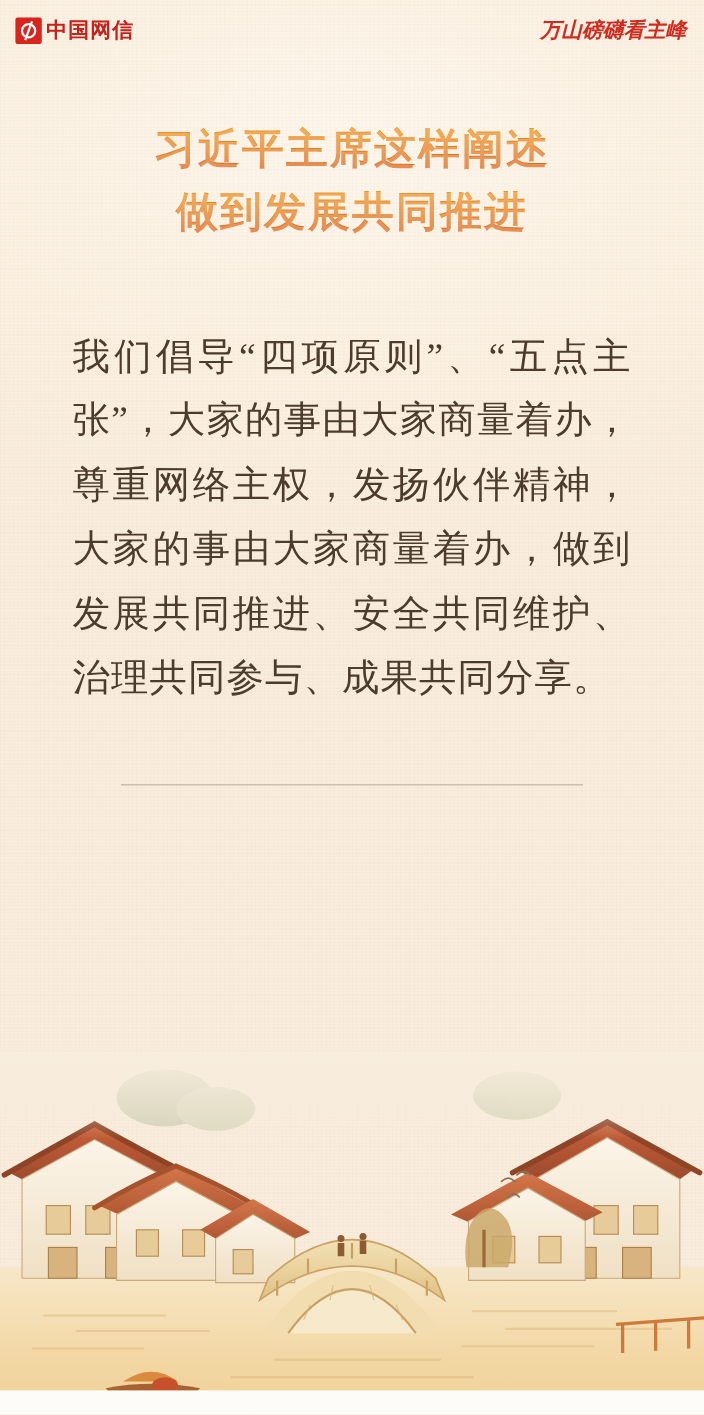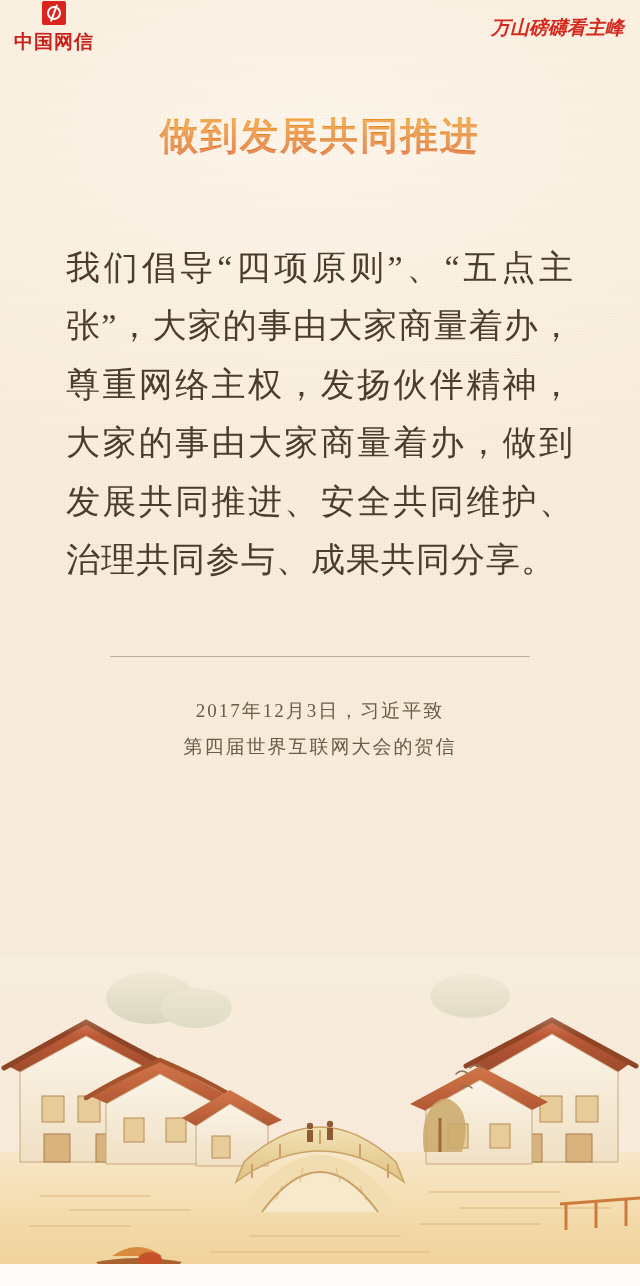--- a/index.html
+++ b/index.html
@@ -37,21 +37,20 @@
     display: flex;
     align-items: center;
     justify-content: space-between;
     padding: 0 14px;
     box-sizing: border-box;
   }
   .brand {
     display: flex;
     align-items: center;
     gap: 4px;
-    flex-direction: column;
   }
   .brand-mark {
     width: 24px;
     height: 24px;
     background: #d9251d;
     border-radius: 2px;
     position: relative;
     flex: none;
   }
   .brand-mark::before {
@@ -171,31 +170,28 @@
     <div class="brand">
       <span class="brand-mark"></span>
       <span class="brand-text">中国网信</span>
     </div>
     <div class="campaign-logo">
       <span class="campaign-text">万山磅礴看主峰</span>
     </div>
   </div>
 
   <div class="title-wrap">
+    <div class="title-line">习近平主席这样阐述</div>
     <div class="title-line">做到发展共同推进</div>
   </div>
 
   <div class="quote">我们倡导“四项原则”、“五点主张”，大家的事由大家商量着办，尊重网络主权，发扬伙伴精神，大家的事由大家商量着办，做到发展共同推进、安全共同维护、治理共同参与、成果共同分享。</div>
 
   <div class="divider"></div>
 
-  <div class="source">
-    <div>2017年12月3日，习近平致</div>
-    <div>第四届世界互联网大会的贺信</div>
-  </div>
 
   <div class="illustration">
     <svg width="640" height="330" viewBox="0 0 640 330" xmlns="http://www.w3.org/2000/svg" aria-hidden="true">
       <defs>
         <linearGradient id="roof" x1="0" y1="0" x2="0" y2="1">
           <stop offset="0%" stop-color="#c9603a"></stop>
           <stop offset="100%" stop-color="#9c4a2e"></stop>
         </linearGradient>
         <linearGradient id="roof2" x1="0" y1="0" x2="0" y2="1">
           <stop offset="0%" stop-color="#d4764a"></stop>

